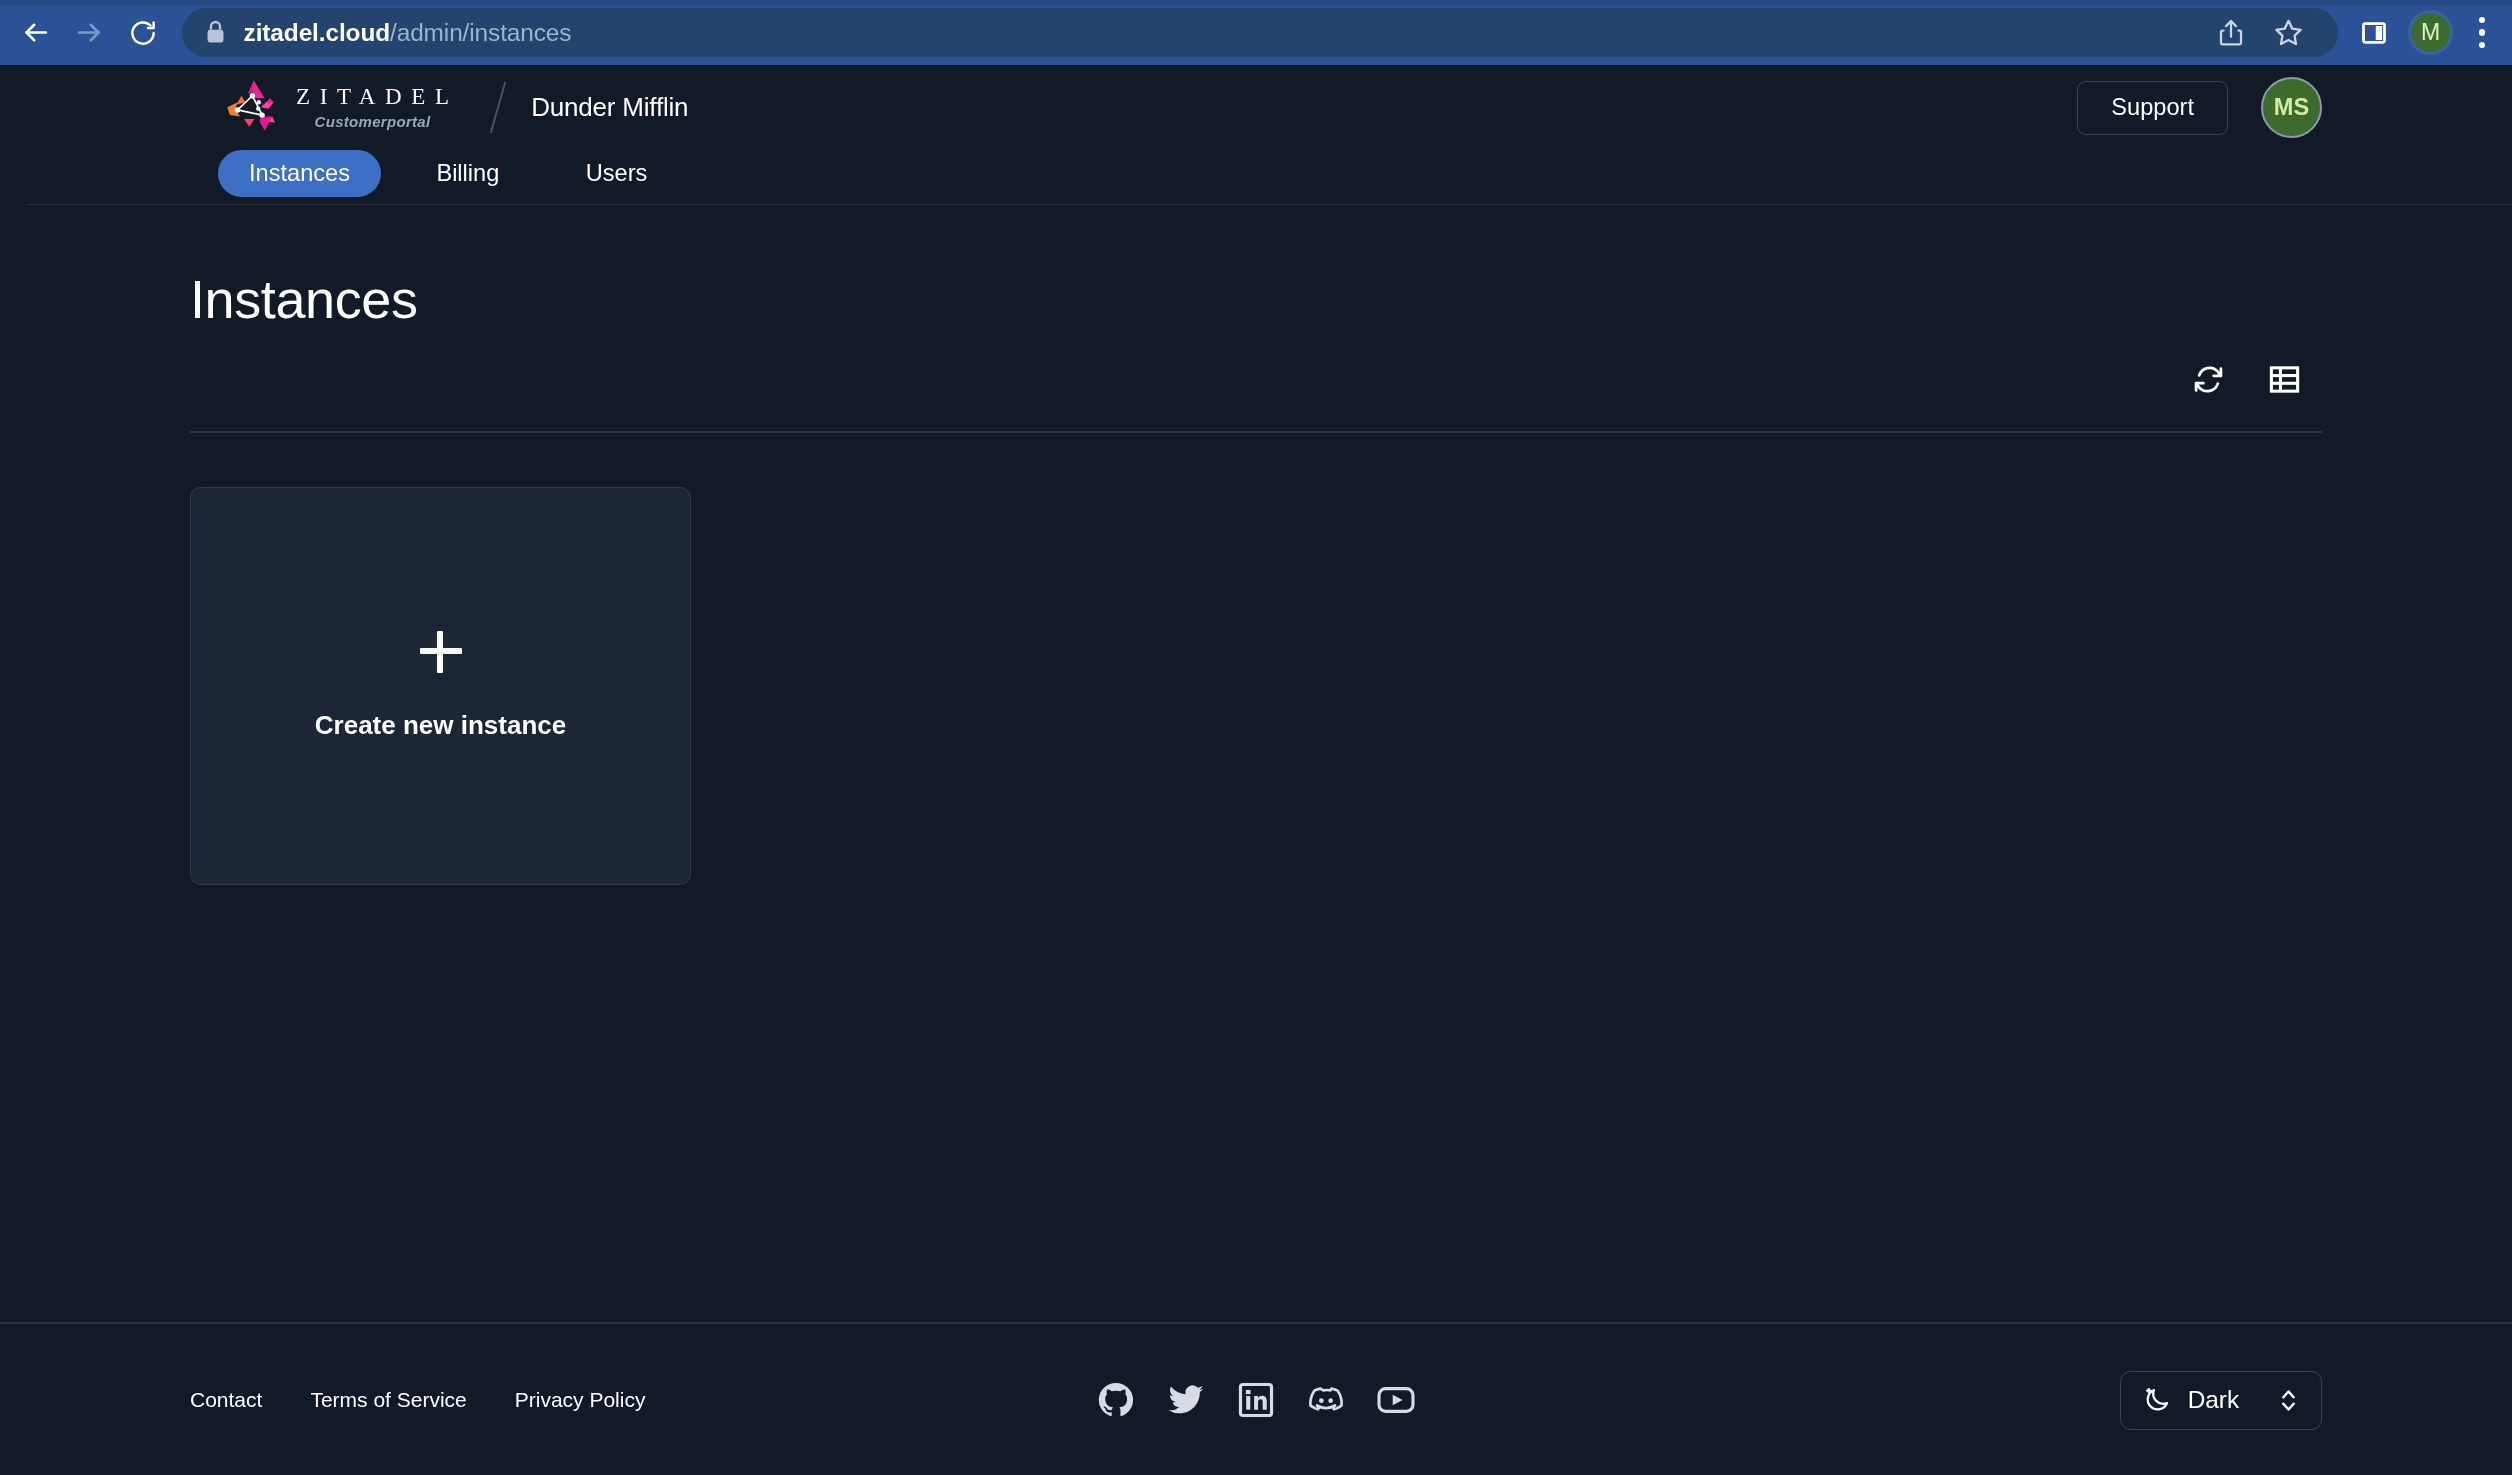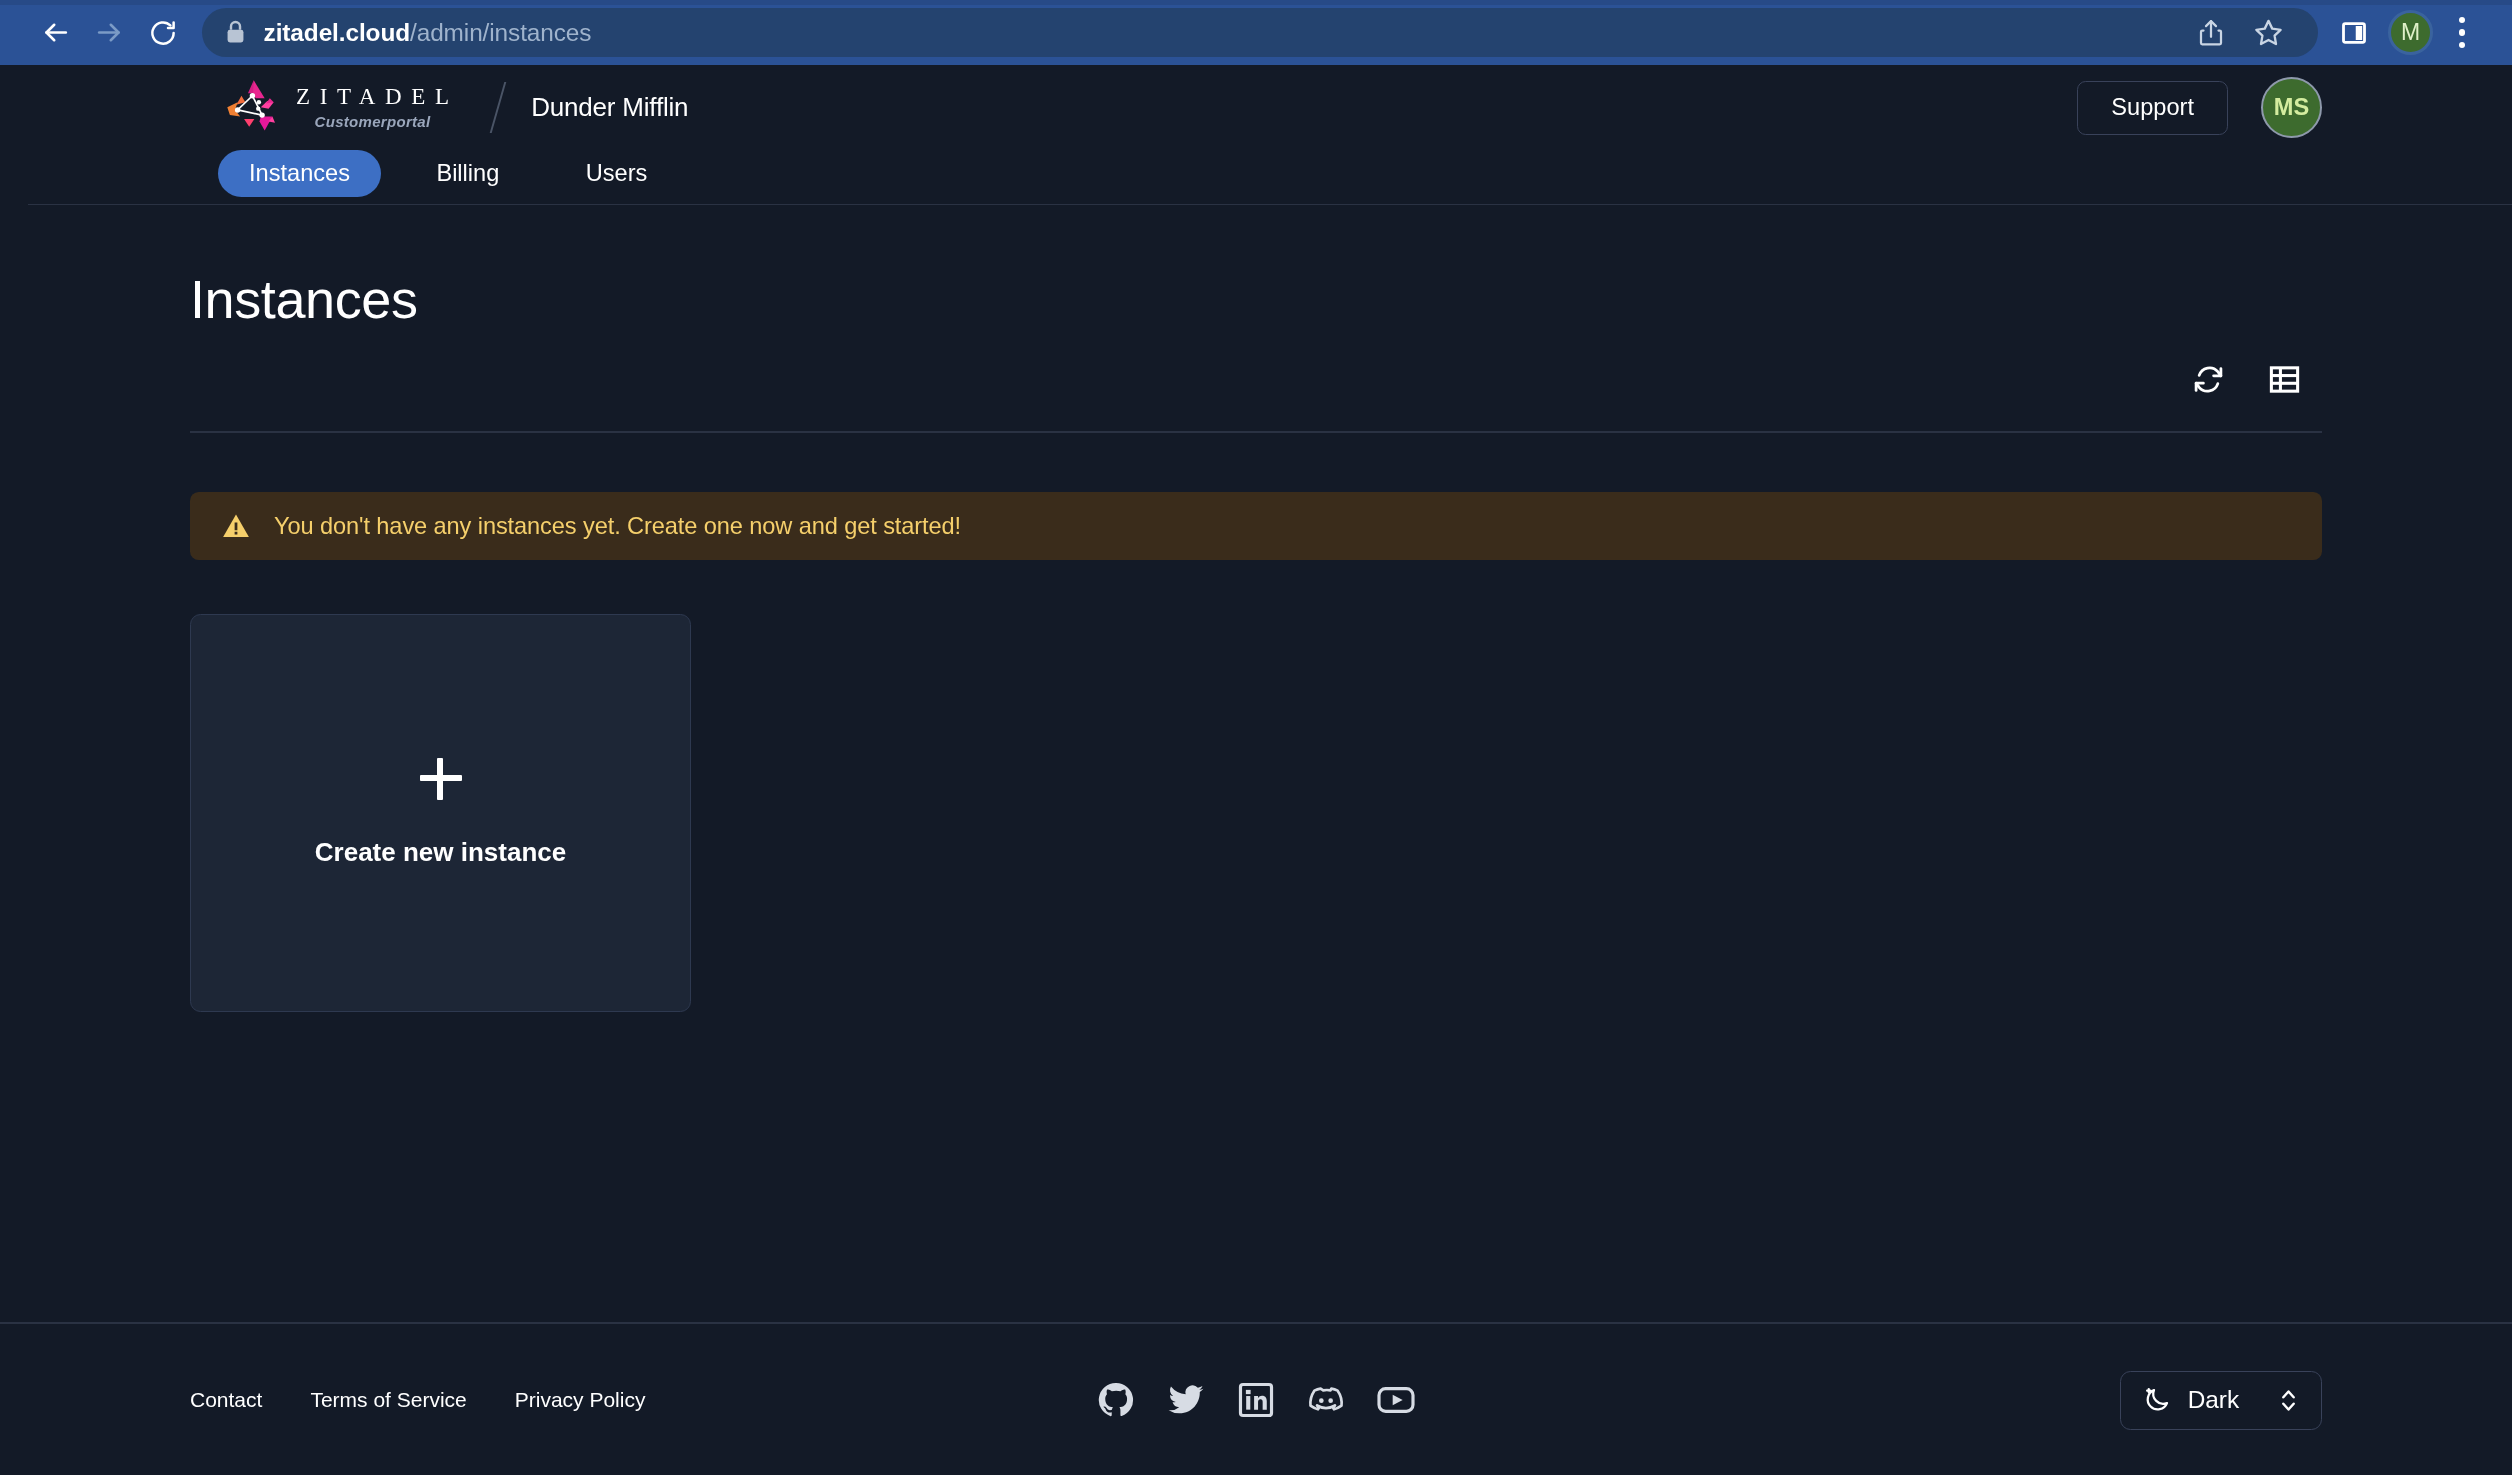--- a/index.html
+++ b/index.html
@@ -10,21 +10,21 @@
     background: #111827;
     font-family: "Liberation Sans", sans-serif;
   }
 
   
   .browser-chrome {
     height: 65px;
     background: #2b5296;
     display: flex;
     align-items: center;
-    padding: 0 28px;
+    padding: 0 8px;
     gap: 0;
     position: relative;
   }
   .chrome-tabstrip-edge {
     position: absolute;
     left: 0; top: 0; right: 0; height: 5.2px;
     background: #274a87;
   }
   .nav-btn {
     width: 54px; height: 54px;
@@ -427,28 +427,20 @@
         <svg width="35" height="35" viewBox="0 0 24 24">
           <rect x="3" y="4" width="18" height="16" fill="none" stroke="#ffffff" stroke-width="2.1"></rect>
           <line x1="3" y1="9.3" x2="21" y2="9.3" stroke="#ffffff" stroke-width="2.1"></line>
           <line x1="3" y1="14.6" x2="21" y2="14.6" stroke="#ffffff" stroke-width="2.1"></line>
           <line x1="9.2" y1="4" x2="9.2" y2="20" stroke="#ffffff" stroke-width="2.1"></line>
         </svg>
       </div>
     </div>
     <div class="hr"></div>
 
-    <div class="alert">
-      <svg width="30" height="30" viewBox="0 0 24 24">
-        <path d="M12 2.8 22.3 20.8H1.7z" fill="#f5cf6b"></path>
-        <rect x="10.9" y="9.2" width="2.2" height="6.2" fill="#3a2c1b"></rect>
-        <rect x="10.9" y="16.6" width="2.2" height="2.2" fill="#3a2c1b"></rect>
-      </svg>
-      <span class="alert-text">You don't have any instances yet. Create one now and get started!</span>
-    </div>
 
     <div class="cards">
       <div class="create-card">
         <span class="plus-glyph"></span>
         <span class="create-card-label">Create new instance</span>
       </div>
     </div>
   </div>
 
   <div class="footer-divider"></div>

